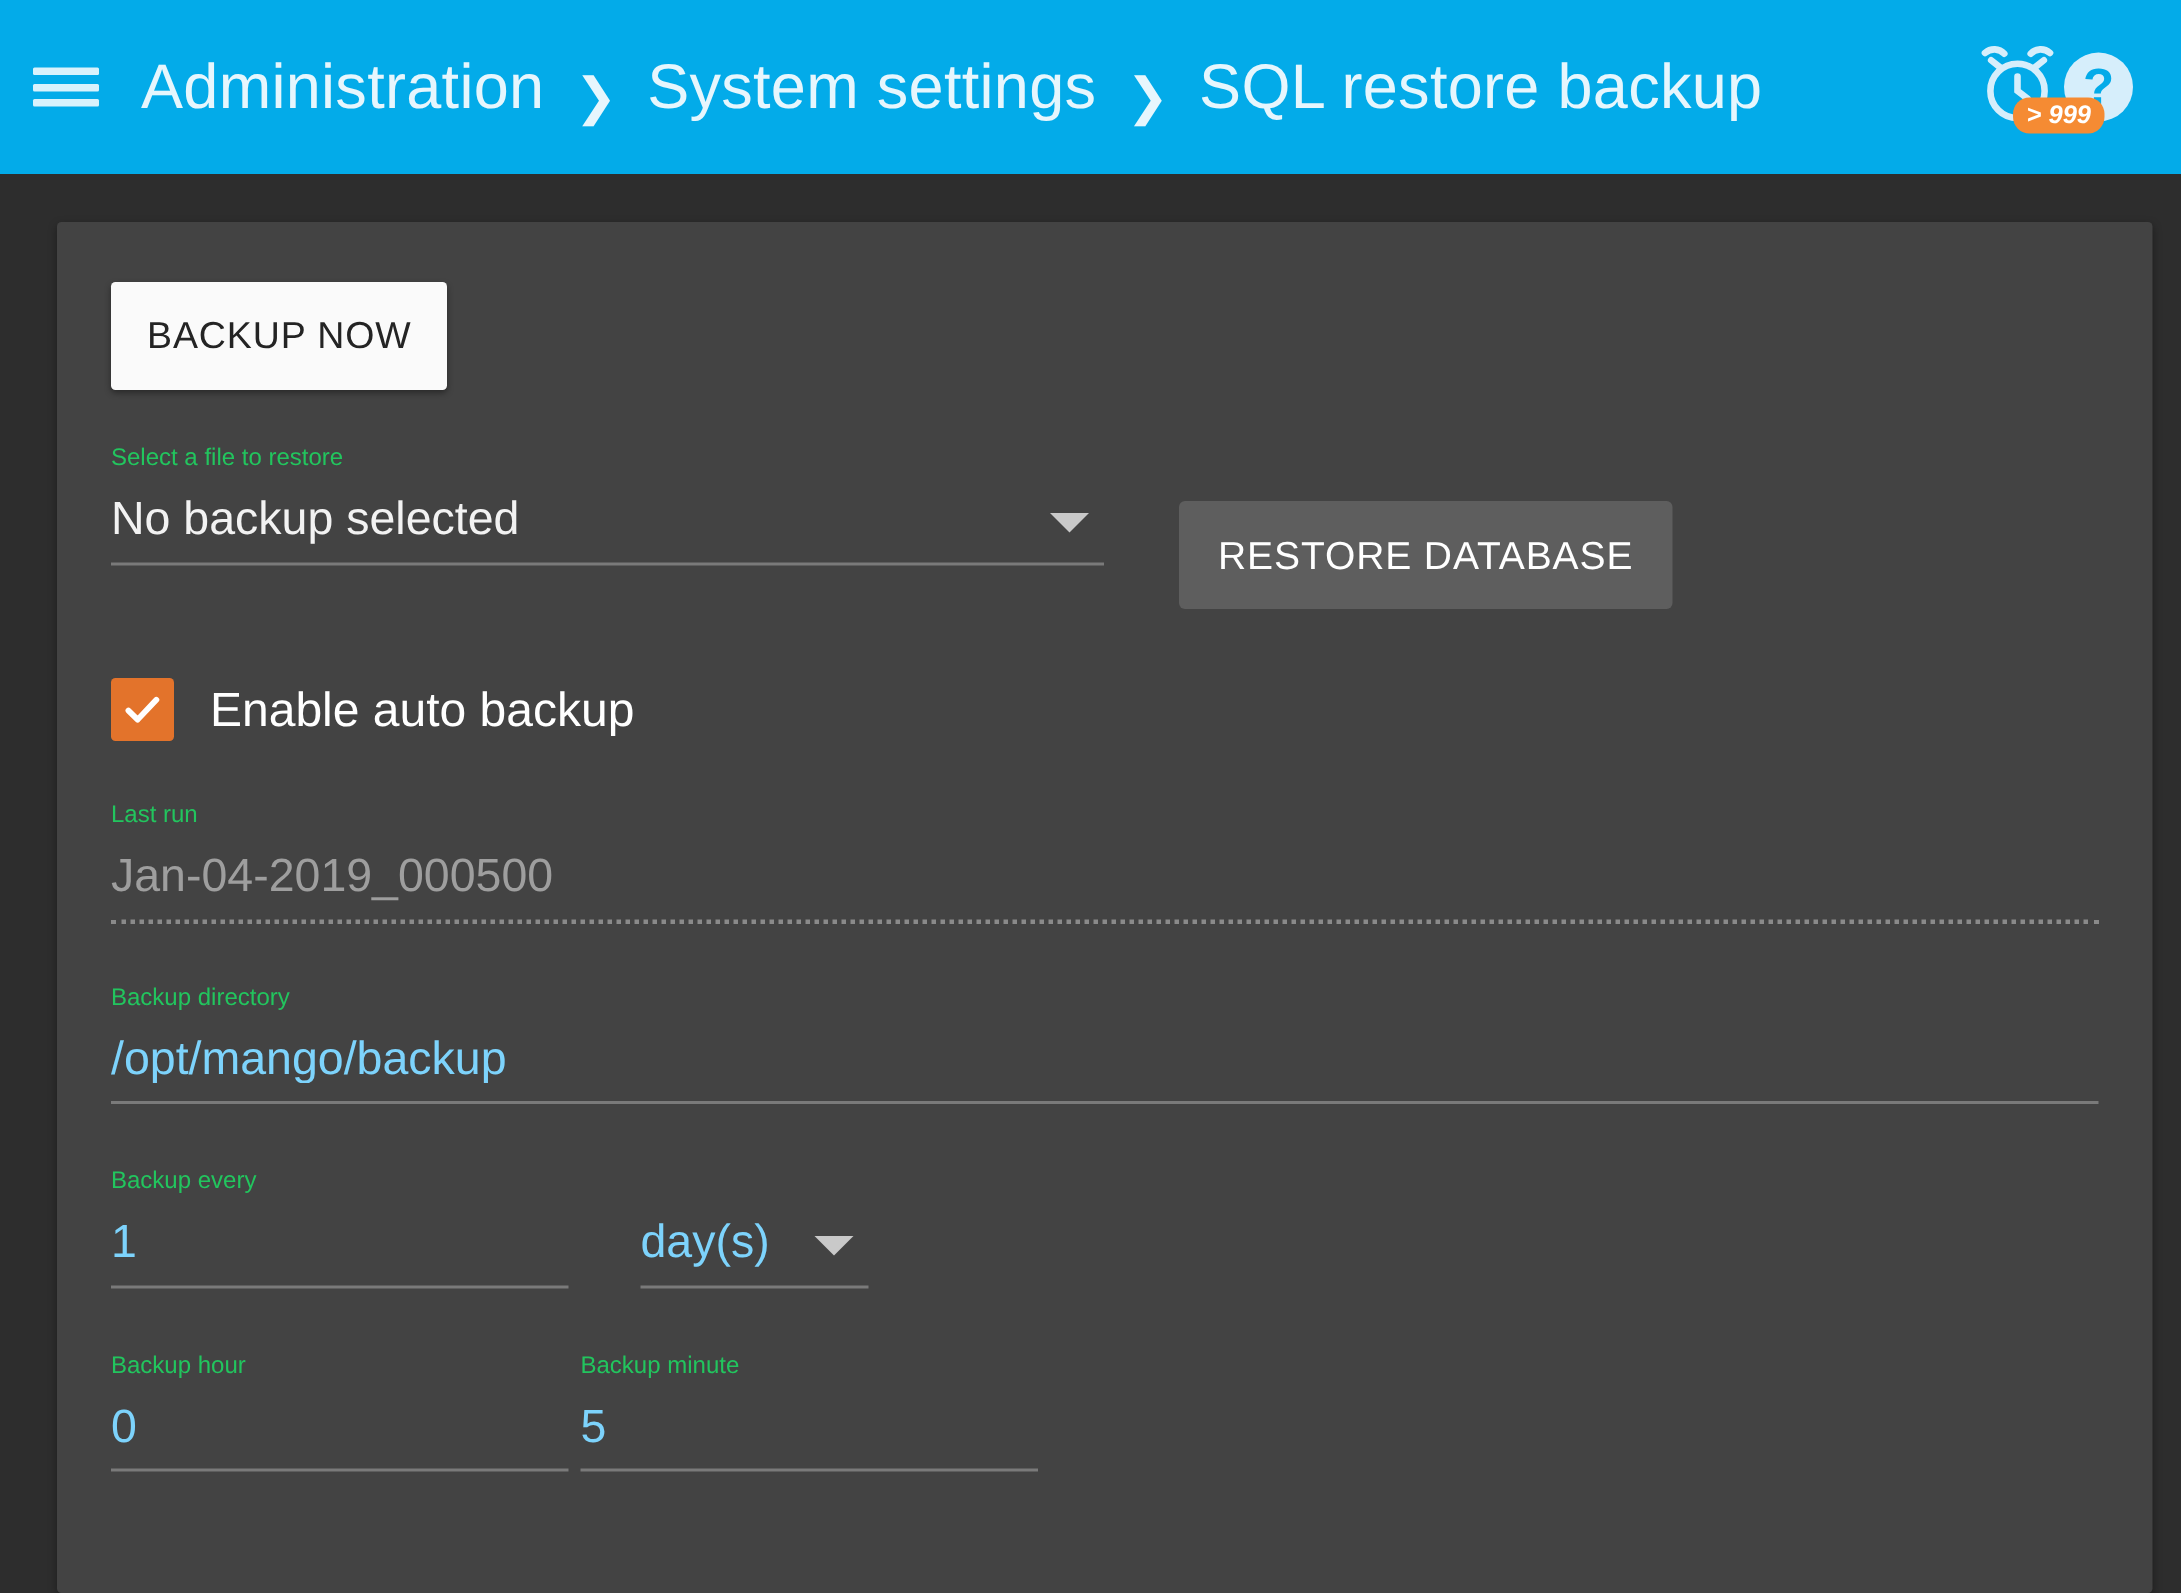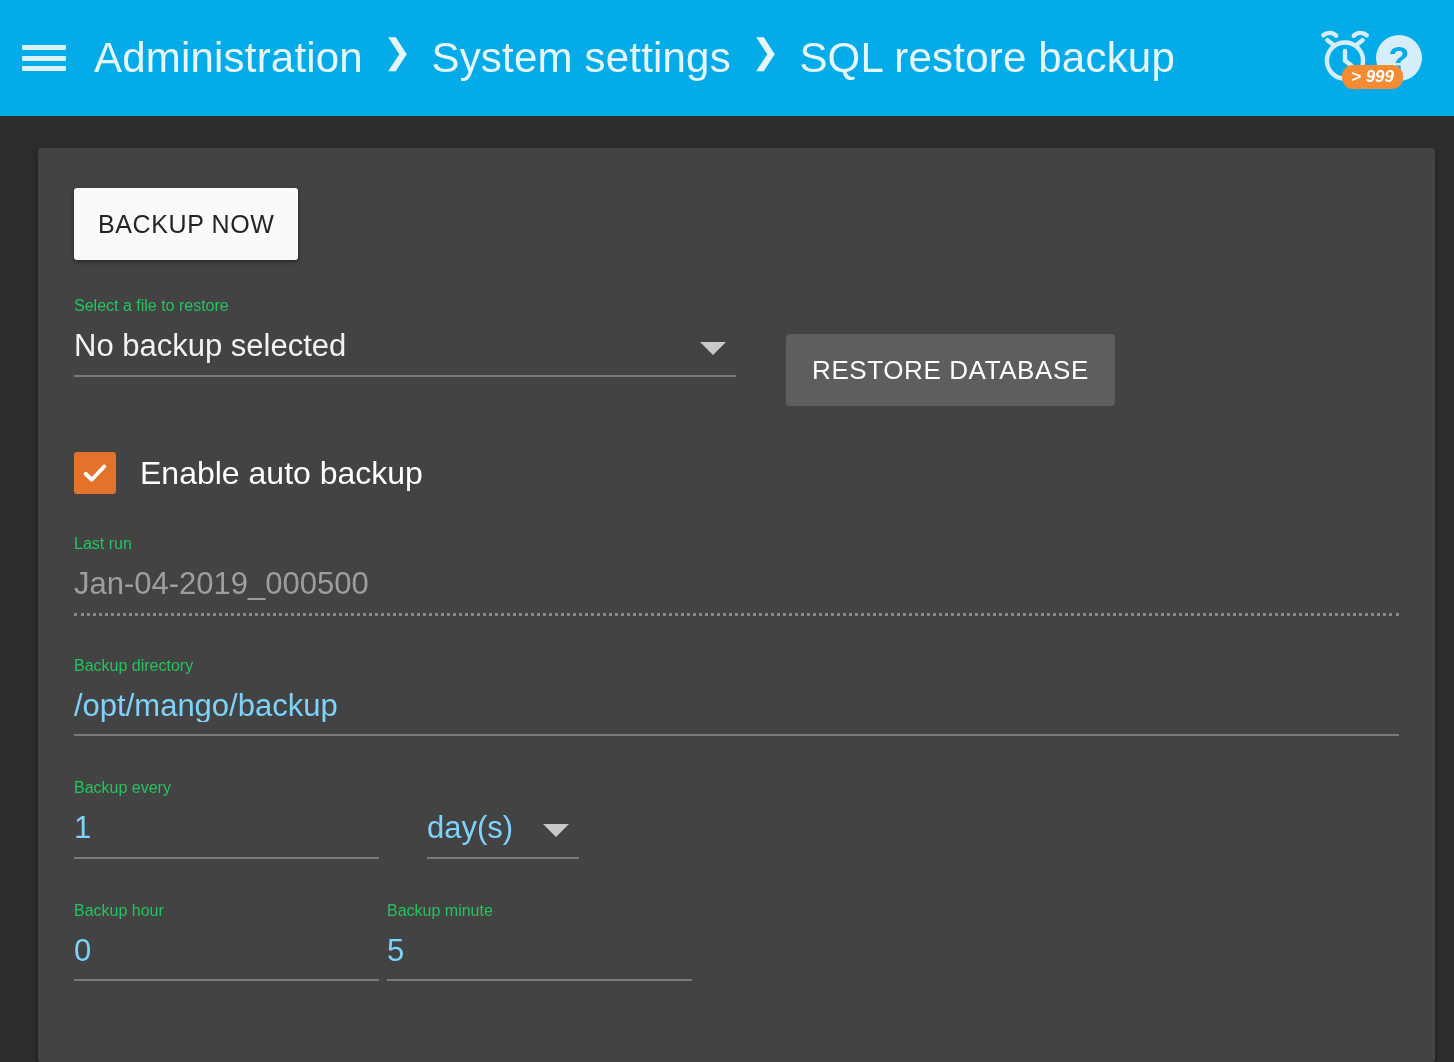--- a/index.html
+++ b/index.html
@@ -37,21 +37,21 @@
   .hamburger span {
     display: block;
     height: 5px;
     width: 44px;
     background: #D9F2FC;
     border-radius: 1px;
   }
 
   .breadcrumb {
     display: flex;
-    align-items: flex-start;
+    align-items: flex-end;
     margin-left: 28px;
     flex: 1 1 auto;
     min-width: 0;
   }
   .crumb {
     font-size: 42px;
     font-weight: 400;
     color: #E6F6FD;
     white-space: nowrap;
     letter-spacing: 0.2px;

